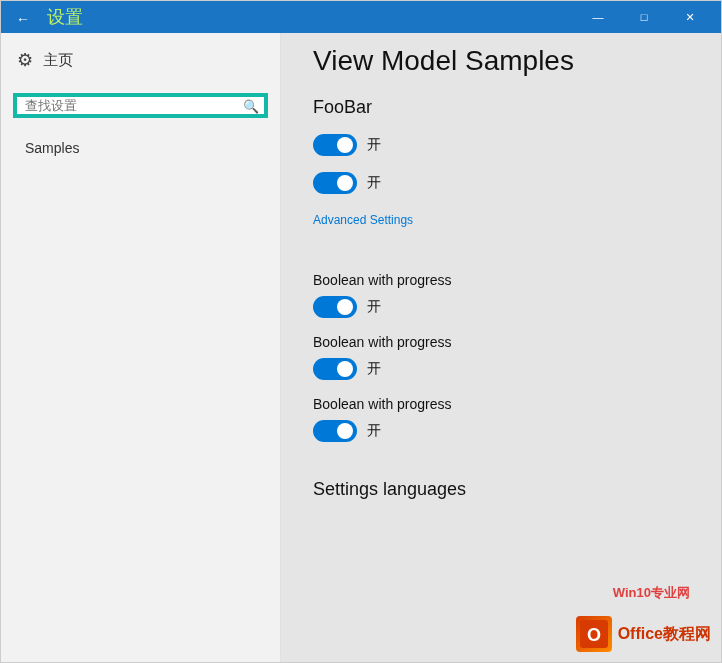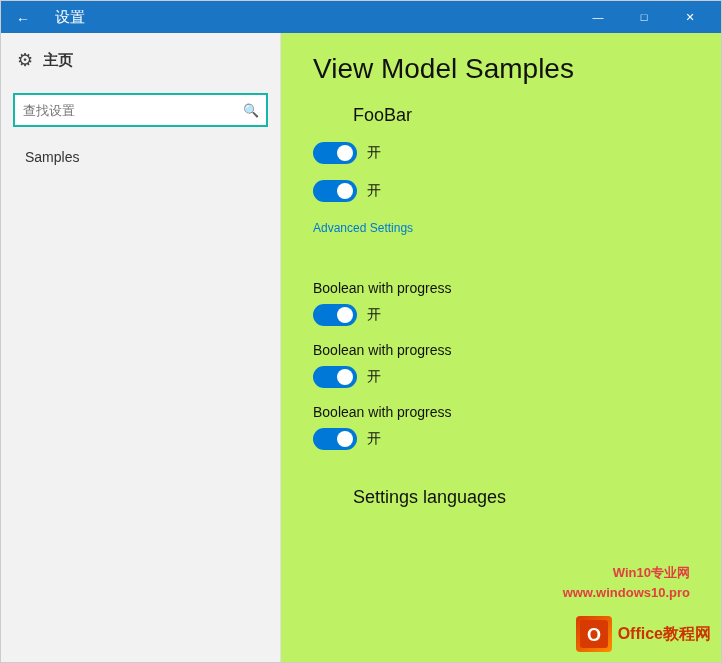--- a/index.html
+++ b/index.html
@@ -42,23 +42,23 @@
       display: flex;
       align-items: center;
       justify-content: center;
       cursor: pointer;
       color: #fff;
       font-size: 14px;
       border-radius: 2px;
     }
 
     .title-bar-title {
-      color: #ffffff;
-      font-size: 15px;
-      margin-left: 18px;
+      color: #bef264;
+      font-size: 18px;
+      margin-left: 10px;
       flex: 1;
     }
 
     .title-bar-controls {
       display: flex;
       gap: 0;
     }
 
     .title-bar-btn {
       width: 46px;
@@ -100,32 +100,31 @@
     }
 
     .sidebar-home-icon {
       font-size: 18px;
       color: #444;
     }
 
     .sidebar-home-label {
       font-size: 15px;
       color: #333;
-      font-weight: bold;
     }
 
     .sidebar-search {
       margin: 6px 12px 12px 12px;
       position: relative;
     }
 
     .sidebar-search input {
       width: 100%;
-      height: 34px;
-      border: 2px solid #14b8a6;
+      height: 25px;
+      border: 4px solid #14b8a6;
       background: #fff;
       padding: 0 32px 0 8px;
       font-size: 13px;
       color: #666;
       outline: none;
     }
 
     .sidebar-search-icon {
       position: absolute;
       right: 8px;
@@ -138,38 +137,37 @@
     .sidebar-item {
       padding: 10px 24px;
       font-size: 14px;
       color: #333;
       cursor: pointer;
     }
 
     
     .right-panel {
       flex: 1;
-      padding: 20px 32px;
+      padding: 12px 32px;
       overflow-y: auto;
-      background: #bef264;
+      background: #e5e5e5;
     }
 
     .page-title {
       font-size: 28px;
       font-weight: 300;
       color: #111;
       margin-bottom: 20px;
     }
 
     .section-title {
       font-size: 18px;
       font-weight: 400;
       color: #111;
       margin-bottom: 16px;
-      margin-left: 40px;
     }
 
     .setting-label {
       font-size: 14px;
       color: #111;
       margin-bottom: 8px;
     }
 
     .toggle-row {
       display: flex;
@@ -378,21 +376,20 @@
       <div class="section-divider"></div>
 
       
       <h2 class="section-title">Settings languages</h2>
 
     </div>
   </div>
 
   <div class="watermark">
     <div>Win10专业网</div>
-    <div>www.windows10.pro</div>
   </div>
 
   <div class="office-badge">
     <div class="office-icon">
 
       <svg width="28" height="28" viewBox="0 0 28 28">
         <rect width="28" height="28" rx="3" fill="#d83b01"></rect>
         <text x="14" y="21" text-anchor="middle" fill="white" font-size="18" font-weight="bold" font-family="Arial">O</text>
       </svg>
     </div>

